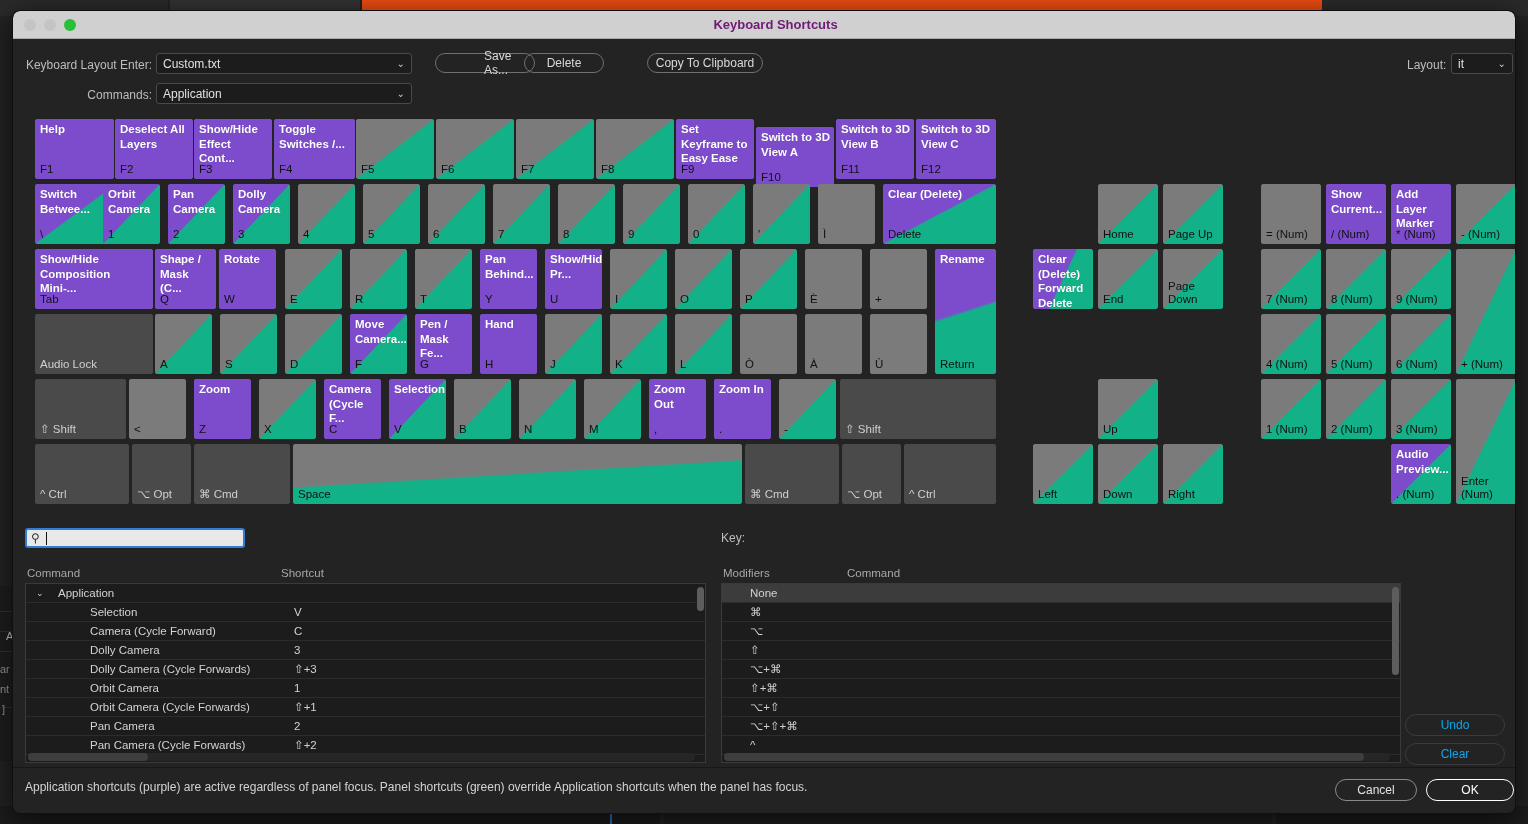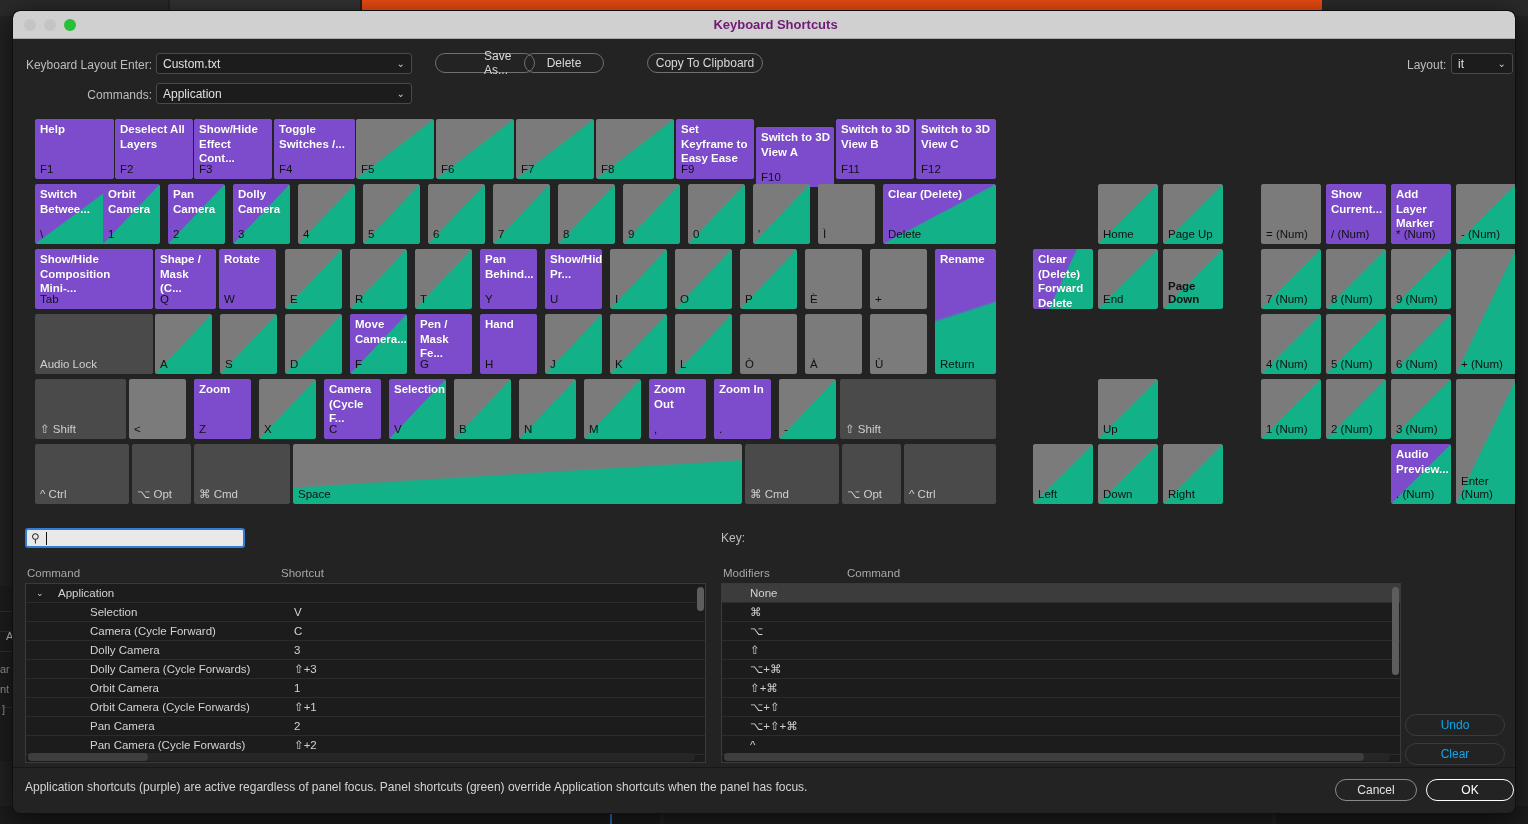--- a/index.html
+++ b/index.html
@@ -501,21 +501,21 @@
         <div class="cap">Page Up</div>
       </div>
       <div class="key" style="left: 1020px; top: 140px; width: 60px; height: 60px;">
         <div class="fill" style="background: linear-gradient(115deg, rgb(125, 76, 205) 0px, rgb(125, 76, 205) 49%, rgb(18, 177, 136) 51%, rgb(18, 177, 136) 100%);"></div>
         <div class="cmd">Clear (Delete) Forward Delete</div>
       </div>
       <div class="key" style="left: 1085px; top: 140px; width: 60px; height: 60px;">
         <div class="fill" style="background: linear-gradient(to right bottom, rgb(123, 123, 123) 0px, rgb(123, 123, 123) 49.3%, rgb(18, 177, 136) 50.7%, rgb(18, 177, 136) 100%);"></div>
         <div class="cap">End</div>
       </div>
-      <div class="key" style="left: 1150px; top: 140px; width: 60px; height: 60px; font-weight: bold;">
+      <div class="key" style="left: 1150px; top: 140px; width: 60px; height: 60px;">
         <div class="fill" style="background: linear-gradient(to right bottom, rgb(123, 123, 123) 0px, rgb(123, 123, 123) 49.3%, rgb(18, 177, 136) 50.7%, rgb(18, 177, 136) 100%);"></div>
         <div class="cap">Page Down</div>
       </div>
       <div class="key" style="left: 1085px; top: 270px; width: 60px; height: 60px;">
         <div class="fill" style="background: linear-gradient(to right bottom, rgb(123, 123, 123) 0px, rgb(123, 123, 123) 49.3%, rgb(18, 177, 136) 50.7%, rgb(18, 177, 136) 100%);"></div>
         <div class="cap">Up</div>
       </div>
       <div class="key" style="left: 1020px; top: 335px; width: 60px; height: 60px;">
         <div class="fill" style="background: linear-gradient(to right bottom, rgb(123, 123, 123) 0px, rgb(123, 123, 123) 49.3%, rgb(18, 177, 136) 50.7%, rgb(18, 177, 136) 100%);"></div>
         <div class="cap">Left</div>

